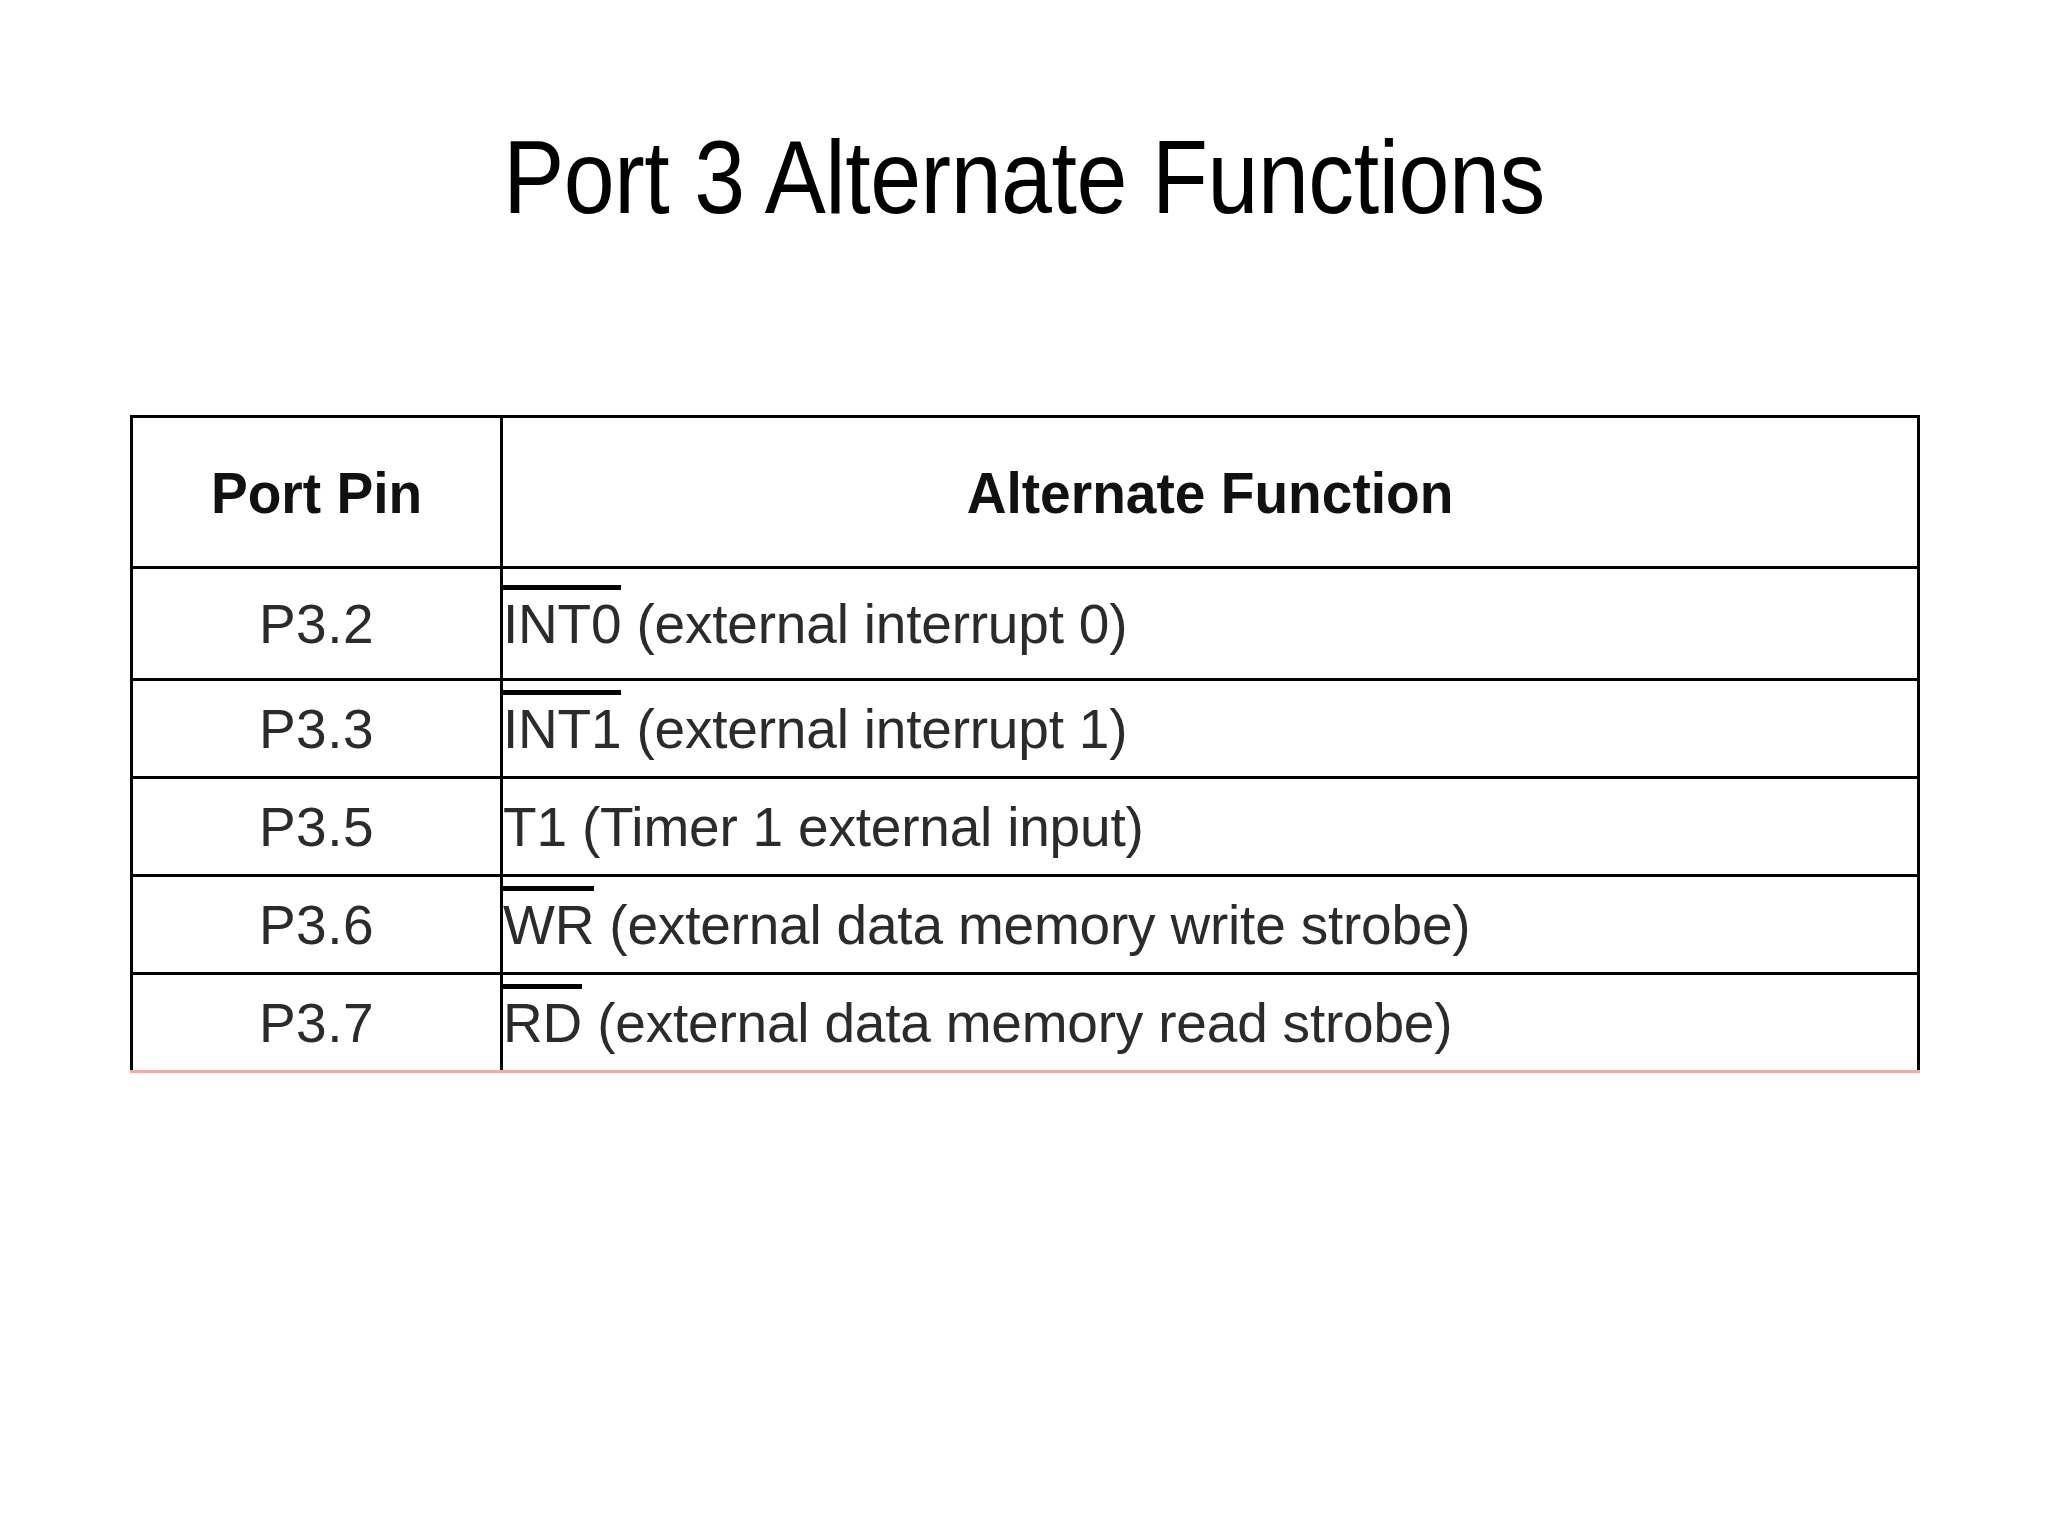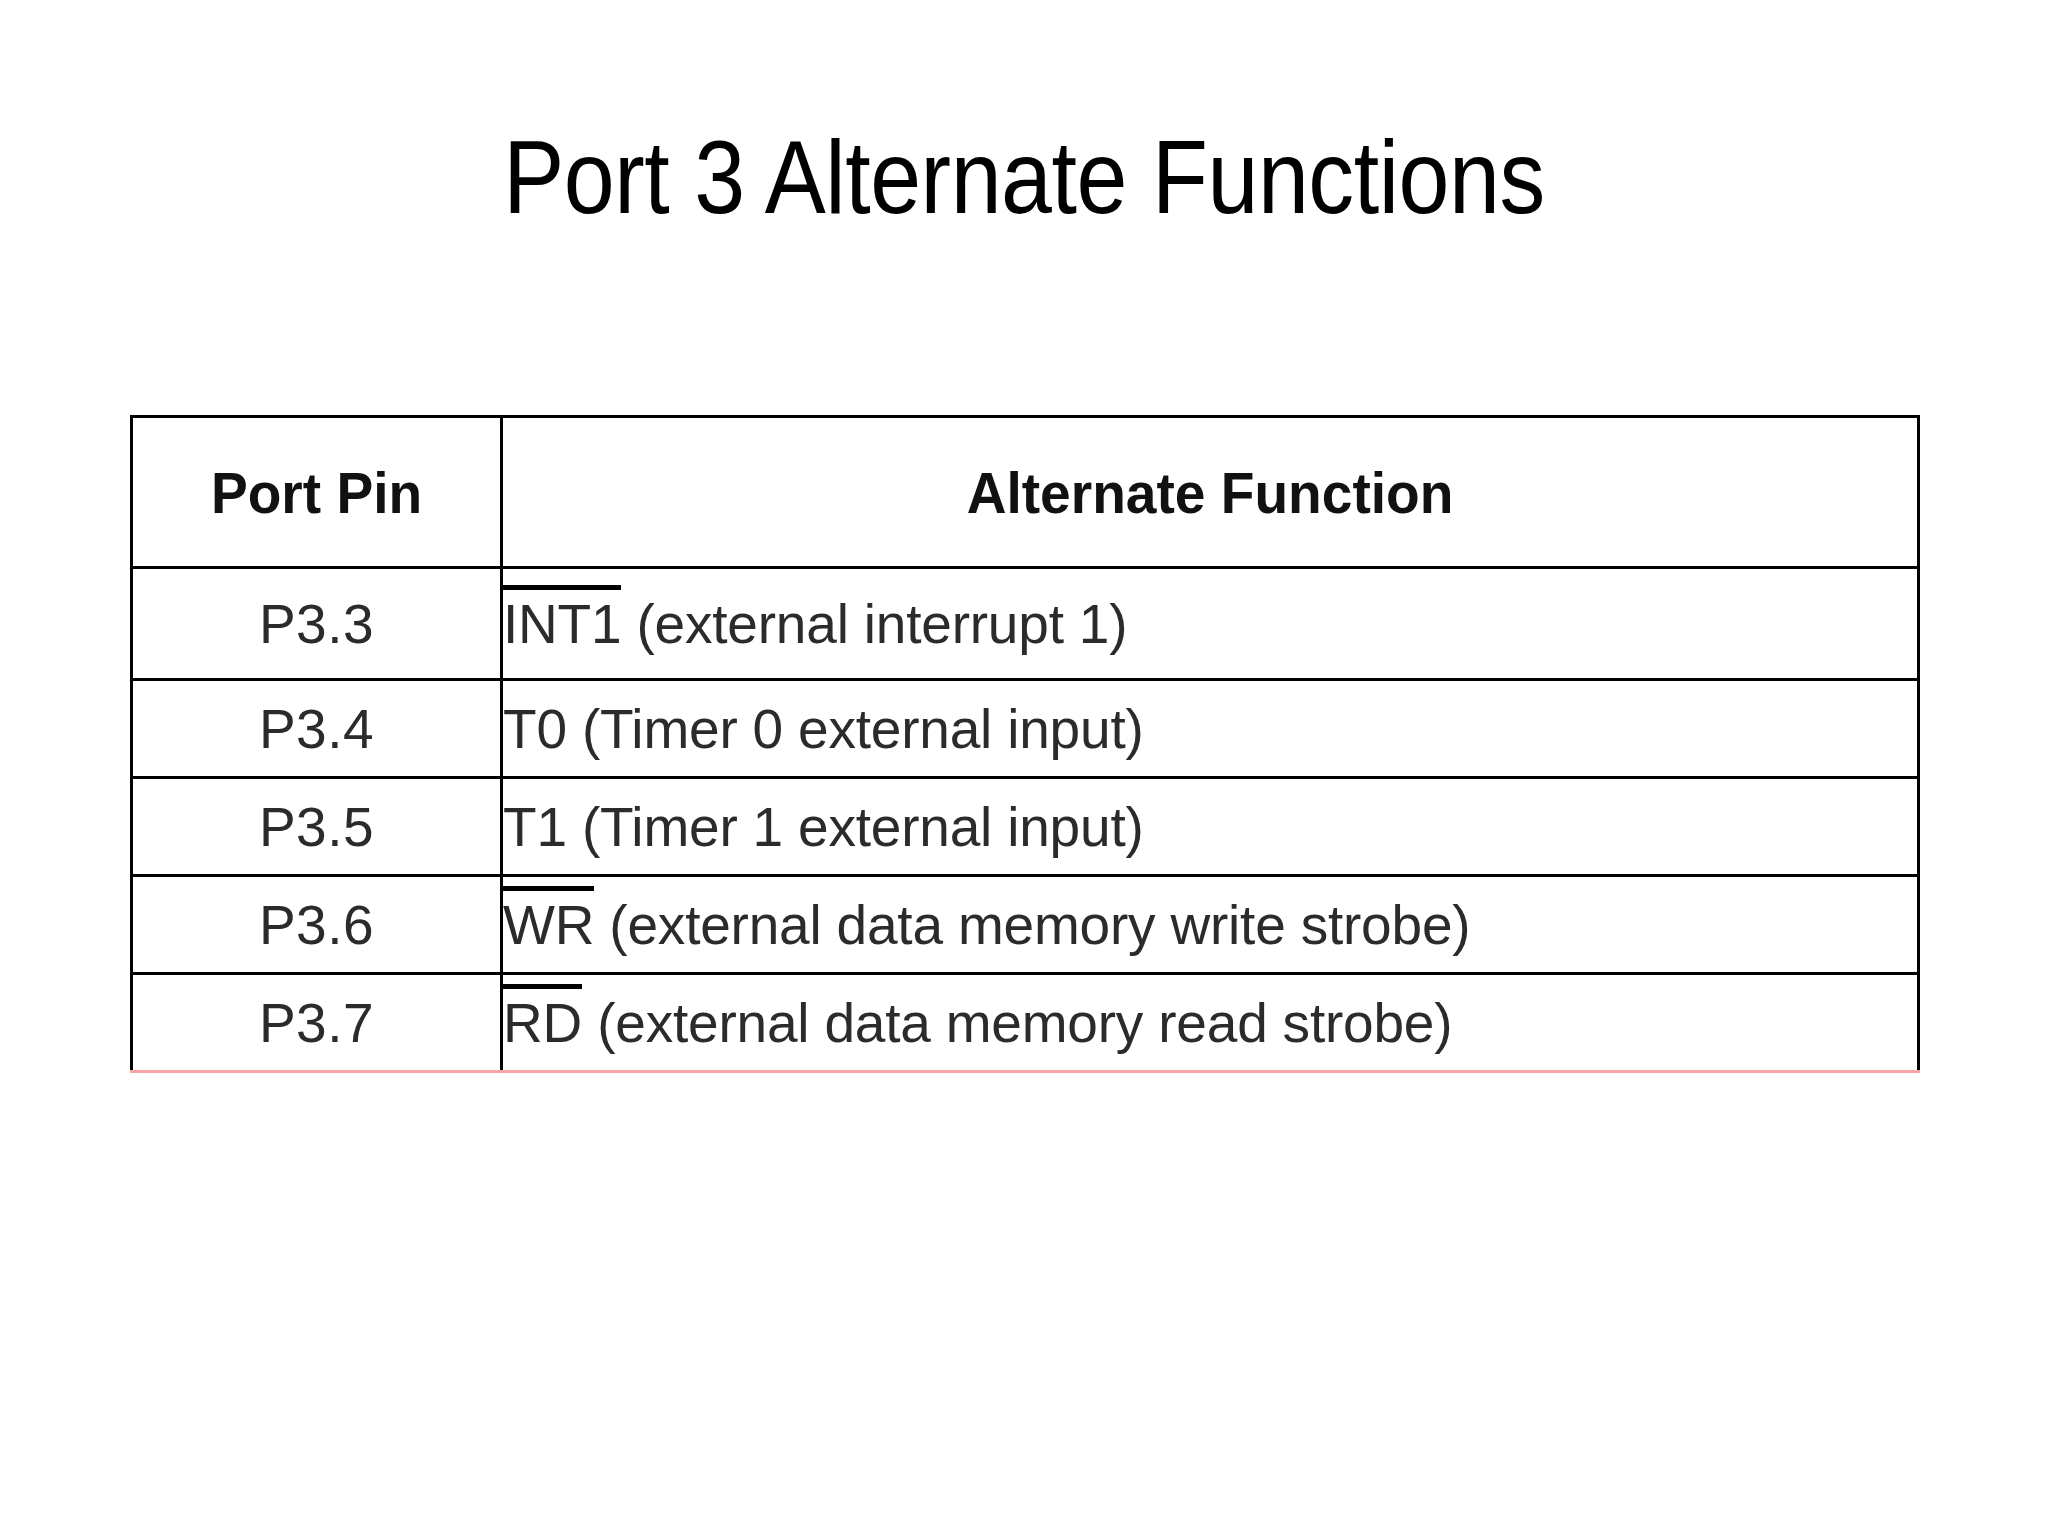--- a/index.html
+++ b/index.html
@@ -166,26 +166,26 @@
           <th class="th-pin">
             <span class="hdr-inner">Port Pin</span>
           </th>
           <th class="th-func">
             <span class="hdr-inner">Alternate Function</span>
           </th>
         </tr>
       </thead>
       <tbody id="table-body">
           <tr>
+            <td class="cell-pin">P3.2</td>
+            <td class="cell-func"><span class="ovl">INT0</span> <span class="func-rest">(external interrupt 0)</span></td>
+          </tr>
+          <tr>
             <td class="cell-pin">P3.3</td>
             <td class="cell-func"><span class="ovl">INT1</span> <span class="func-rest">(external interrupt 1)</span></td>
-          </tr>
-          <tr>
-            <td class="cell-pin">P3.4</td>
-            <td class="cell-func"><span class="ovl-off">T0</span> <span class="func-rest">(Timer 0 external input)</span></td>
           </tr>
           <tr>
             <td class="cell-pin">P3.5</td>
             <td class="cell-func"><span class="ovl-off">T1</span> <span class="func-rest">(Timer 1 external input)</span></td>
           </tr>
           <tr>
             <td class="cell-pin">P3.6</td>
             <td class="cell-func"><span class="ovl">WR</span> <span class="func-rest">(external data memory write strobe)</span></td>
           </tr>
           <tr>

